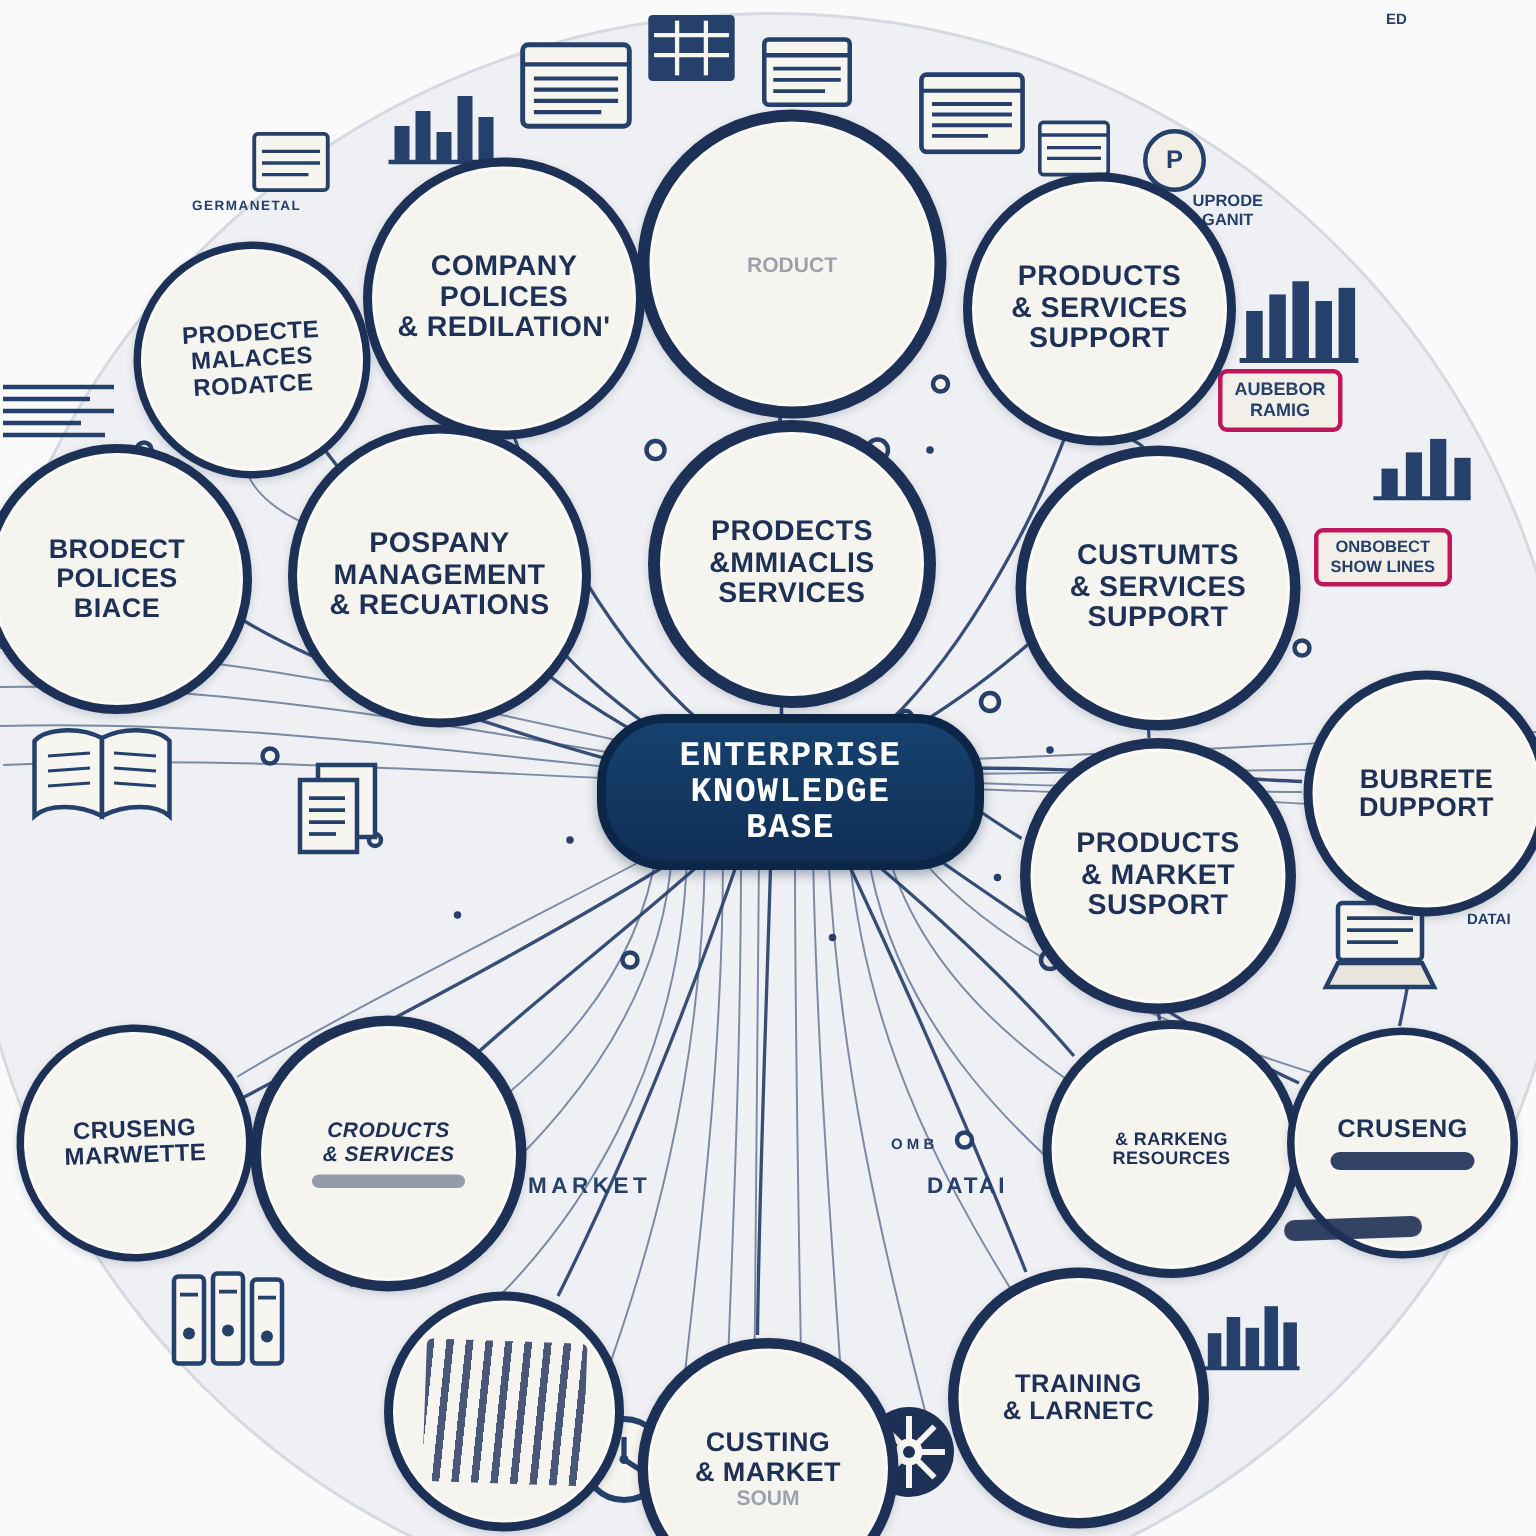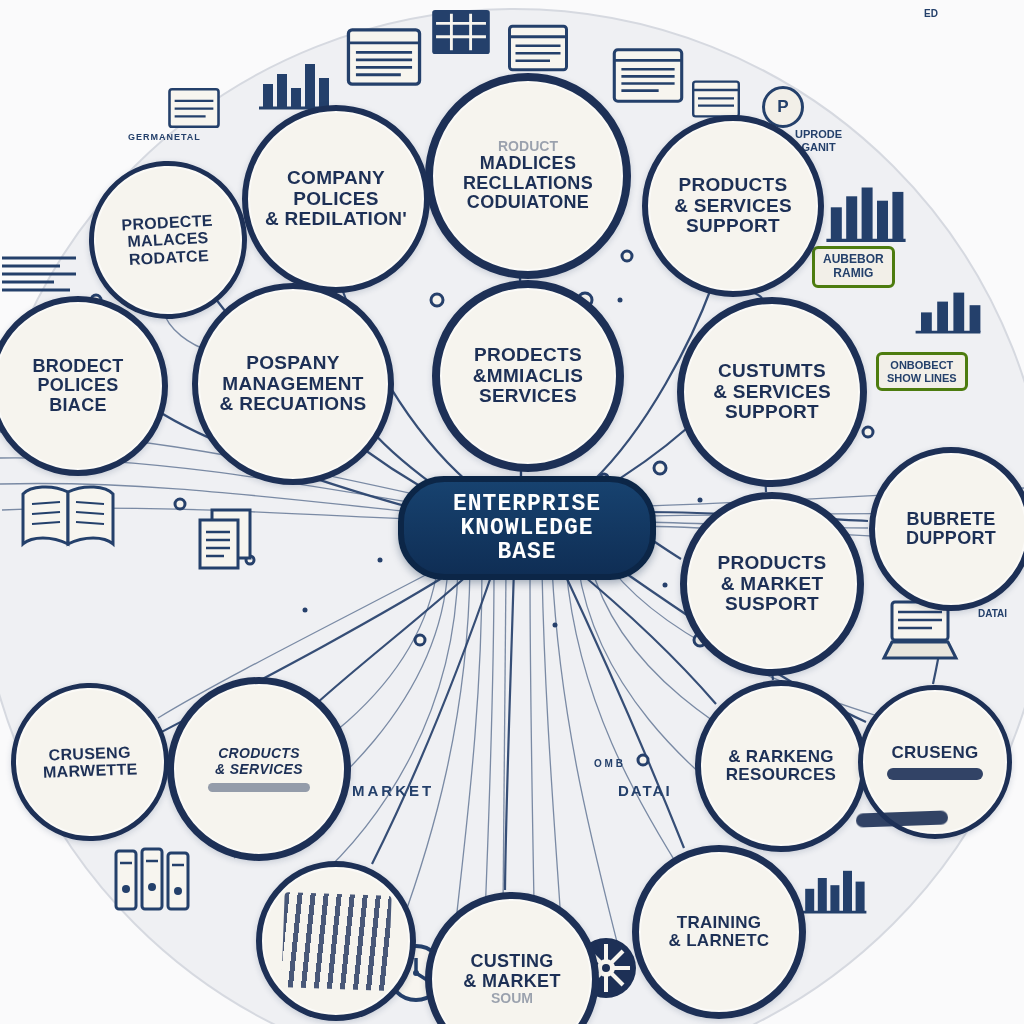--- a/index.html
+++ b/index.html
@@ -34,21 +34,21 @@
     color:#ffffff;font-weight:bold;font-size:23px;letter-spacing:1px;
     white-space:pre-line;line-height:1.05;
     box-shadow:0 3px 8px rgba(12,38,71,.35);
     font-family:Liberation Mono, monospace;
   }
   .flabel{
     position:absolute;color:#24406b;font-weight:bold;z-index:2;
     white-space:pre-line;text-align:center;line-height:1.15;
   }
   .boxlabel{
-    border:3px solid #4d7c0f;border-radius:6px;background:#f2efe8;
+    border:3px solid #be185d;border-radius:6px;background:#f2efe8;
     padding:4px 8px;
   }
   .p-badge{
     position:absolute;left:762px;top:86px;width:36px;height:36px;z-index:2;
     border:3px solid #24406b;border-radius:50%;background:#f2efe8;
     display:flex;align-items:center;justify-content:center;
     color:#24406b;font-weight:bold;font-size:17px;
   }
   .smudge{background:#1d3056;border-radius:7px;opacity:.9;}
   .smudge-abs{position:absolute;z-index:3;filter:blur(.5px);}
@@ -144,23 +144,20 @@
     <circle cx="835" cy="555" r="2.5"></circle>
   </g>
 </svg>
 
 <div class="center-pill">ENTERPRISE
 KNOWLEDGE
 BASE</div>
 
 <div class="node" style="left:425px;top:73px;width:190px;height:190px;font-size:18px;border-width:8px;">
   <span class="faint">RODUCT</span>
-  <span class="nlabel">MADLICES
-RECLLATIONS
-CODUIATONE</span>
 </div>
 <div class="node" style="left:242px;top:105px;width:176px;height:176px;font-size:19px;">
   <span class="nlabel">COMPANY
 POLICES
 &amp; REDILATION'</span>
 </div>
 <div class="node" style="left:642px;top:115px;width:170px;height:170px;font-size:19px;">
   <span class="nlabel">PRODUCTS
 &amp; SERVICES
 SUPPORT</span>
@@ -201,21 +198,21 @@
 </div>
 <div class="node" style="left:11px;top:683px;width:148px;height:148px;font-size:16px;border-width:5px;transform:rotate(-2deg);">
   <span class="nlabel">CRUSENG
 MARWETTE</span>
 </div>
 <div class="node" style="left:167px;top:677px;width:170px;height:170px;font-size:14px;border-width:7px;font-style:italic;">
   <span class="nlabel">CRODUCTS
 &amp; SERVICES</span>
   <div class="smudge" style="width:60%;height:9px;opacity:.45;margin-top:6px;"></div>
 </div>
-<div class="node" style="left:695px;top:680px;width:160px;height:160px;font-size:17px;">
+<div class="node" style="left:695px;top:680px;width:160px;height:160px;font-size:12px;">
   <span class="nlabel">&amp; RARKENG
 RESOURCES</span>
 </div>
 <div class="node" style="left:858px;top:685px;width:144px;height:144px;font-size:17px;border-width:5px;">
   <span class="nlabel">CRUSENG</span>
   <div class="smudge" style="width:66%;height:12px;margin-top:6px;"></div>
 </div>
 <div class="node" style="left:256px;top:861px;width:148px;height:148px;">
   <div class="stripes"></div>
 </div>

